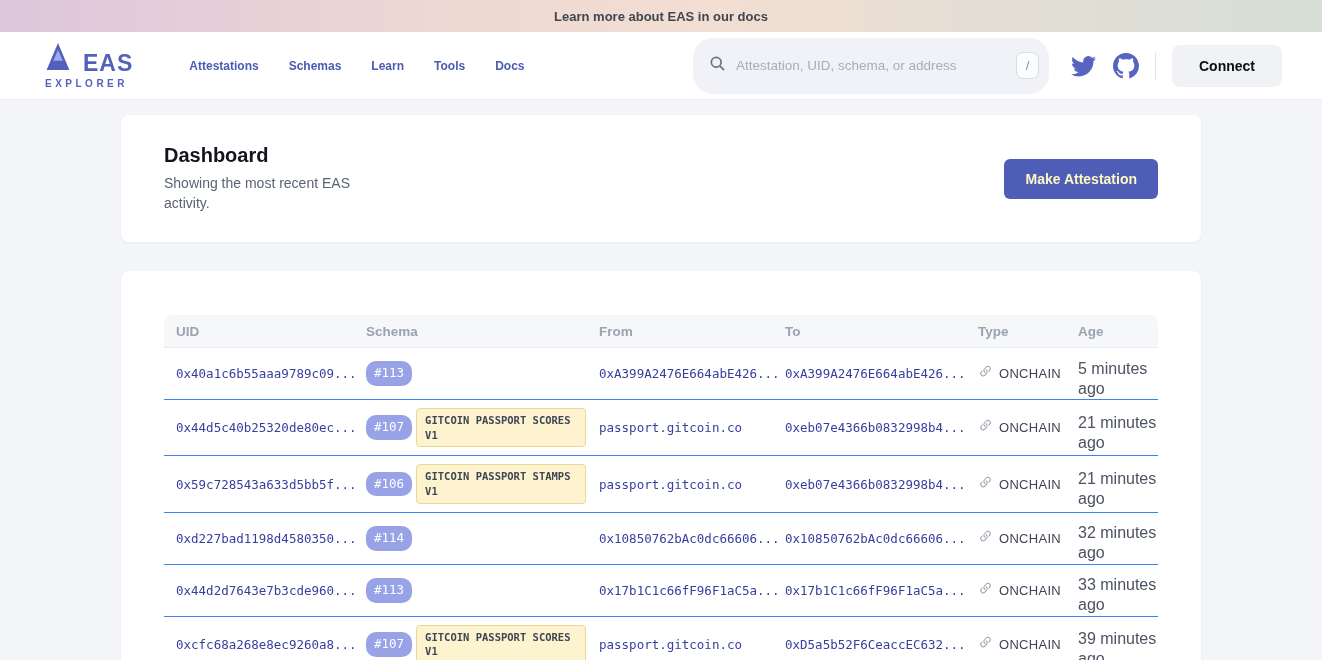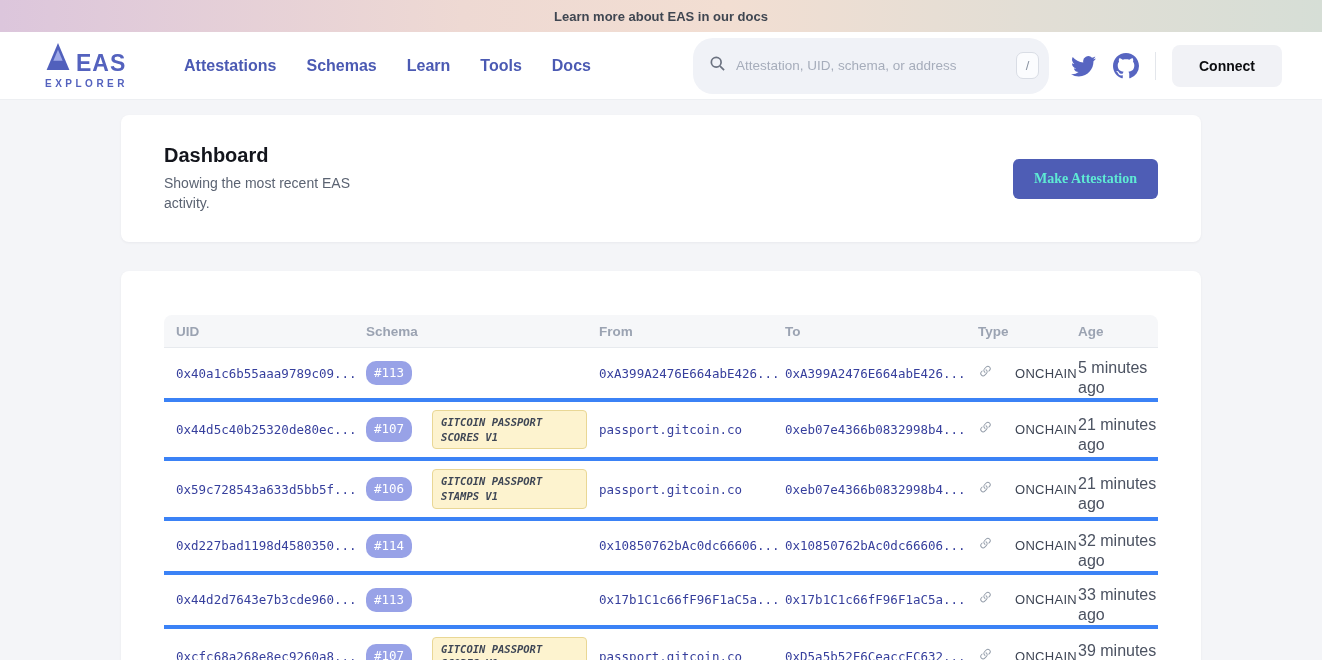--- a/index.html
+++ b/index.html
@@ -16,25 +16,25 @@
     background:linear-gradient(90deg,#dcc6dc 0%,#eed9d3 35%,#f2ded2 55%,#e2ded5 78%,#d6ded6 100%);
   }
   .banner span { font-size:13px; font-weight:700; color:#3f4651; }
 
   
   .header {
     height:68px; background:#fff; border-bottom:1px solid #edeff2;
     display:flex; align-items:center; padding:0 40px 0 45px;
   }
   .logo { display:flex; flex-direction:column; margin-right:56px; cursor:pointer; }
-  .logo-top { display:flex; align-items:flex-end; gap:5px; }
+  .logo-top { display:flex; align-items:flex-end; gap:12px; }
   .logo-title { font-size:23px; font-weight:800; color:#5462be; letter-spacing:1px; line-height:1; }
   .logo-sub { font-size:10px; font-weight:600; color:#5462be; letter-spacing:3.5px; margin-top:3px; }
   .nav { display:flex; gap:30px; }
-  .nav a { font-size:16px; font-weight:600; color:#4b5ab3; text-decoration:none; cursor:pointer; }
+  .nav a { font-size:12px; font-weight:600; color:#4b5ab3; text-decoration:none; cursor:pointer; }
 
   .search {
     margin-left:auto; width:356px; height:56px; background:#f0f2f7;
     border-radius:20px; display:flex; align-items:center; padding:0 10px 0 16px; gap:10px;
   }
   .search input {
     flex:1; border:none; outline:none; background:transparent;
     font-size:13.5px; color:#3f4651;
     font-family:"Liberation Sans","DejaVu Sans",sans-serif;
   }
@@ -63,54 +63,54 @@
   .dash-titleblock { width:193px; flex:none; }
   .dash-title { font-size:20px; font-weight:800; color:#13151c; margin-bottom:6px; }
   .dash-sub { font-size:14px; color:#5b6372; line-height:1.45; }
   .stats { display:flex; align-items:center; }
   .stat { display:flex; flex-direction:column; }
   .stat-value { font-size:38px; font-weight:800; color:#3d4759; line-height:1; margin-bottom:8px; }
   .stat-label { font-size:13px; color:#5b6372; line-height:1.5; max-width:88px; }
   .stat:last-child .stat-label { max-width:none; }
   .stat-div { width:1px; height:62px; background:#e5e8ee; margin:0 36px; }
   .make-btn {
-    margin-left:auto; background:#4e5db5; color:#5eead4; border:none; cursor:pointer;
+    margin-left:auto; background:#4e5db5; color:#fef9c3; border:none; cursor:pointer;
     border-radius:6px; padding:12px 21px; font-size:14px; font-weight:700;
-    font-family:Liberation Serif, serif;
+    font-family:Liberation Sans, sans-serif;
     text-align:right;
   }
 
   
   .table-card { padding:44px 43px 30px; }
   .thead {
     display:flex; align-items:center; height:33px;
     background:#f6f7f9; border-radius:8px 8px 0 0; border-bottom:1px solid #e7eaee;
   }
   .th { font-size:13.5px; color:#9ba3b2; padding-left:12px;font-weight:bold; }
-  .trow { display:flex; align-items:center; min-height:52px; border-bottom:4px solid #3b82f6; cursor:pointer; }
+  .trow { display:flex; align-items:center; min-height:52px; border-bottom:1px solid #3b82f6; cursor:pointer; }
   .td { padding:8px 0 8px 12px; display:flex; align-items:center; }
   .c-uid    { width:190px; flex:none; }
   .c-schema { width:233px; flex:none; }
   .c-from   { width:186px; flex:none; }
   .c-to     { width:193px; flex:none; }
   .c-type   { width:100px; flex:none; }
   .c-age    { width:92px;  flex:none; }
   .addr { font-size:12.5px; color:#363f9d; white-space:nowrap; }
   .badge-id {
     background:#98a2e7; color:#fff; border-radius:10px;
     font-family:"DejaVu Sans Mono","Liberation Mono",monospace;
     font-size:12.5px; padding:6px 8px; line-height:1;
   }
   .badge-name {
-    margin-left:20px; background:#fdf3cf; border:1px solid #e9d795; border-radius:4px;
+    margin-left:4px; background:#fdf3cf; border:1px solid #e9d795; border-radius:4px;
     font-family:"DejaVu Sans Mono","Liberation Mono",monospace;
     font-size:10.5px; font-weight:700; color:#3e4655; line-height:1.4;
-    padding:4px 8px; max-width:170px;font-style:italic;
-  }
-  .td-type { gap:22px; }
+    padding:4px 8px; max-width:170px;
+  }
+  .td-type { gap:6px; }
   .type-label { font-size:13px; color:#3d4453; letter-spacing:.3px; }
   .td-age { font-size:16px; color:#4b5261; line-height:1.25; display:block; padding-top:10px; padding-bottom:0; }
 </style>
 </head>
 <body>
 
 <div class="banner">
   <span>Learn more about EAS in our docs</span>
 </div>
 

